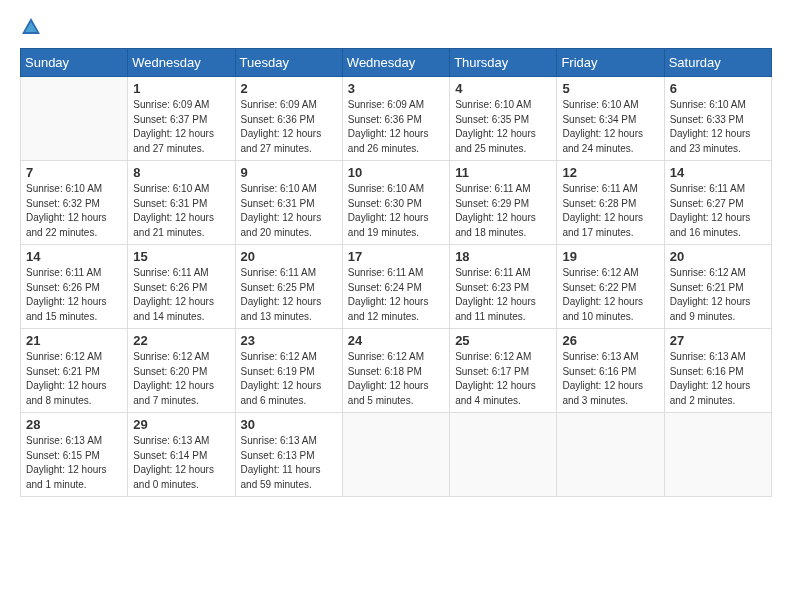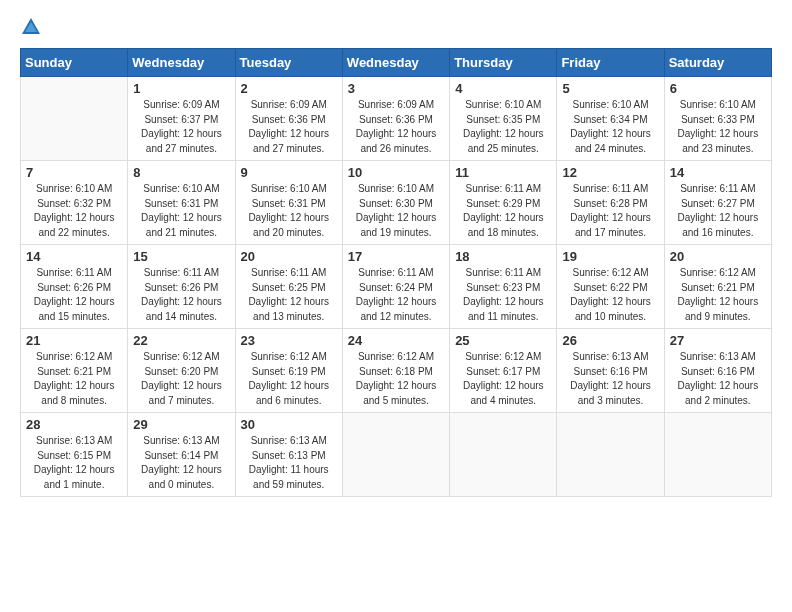--- a/index.html
+++ b/index.html
@@ -39,21 +39,21 @@
     }
     .calendar {
       width: 100%;
       border-collapse: collapse;
       border: 1px solid #ccc;
     }
     .calendar th {
       background-color: #2a6db5;
       color: #fff;
       font-size: 13px;
-      font-weight: bold;
+      font-weight: normal;
       padding: 6px 4px;
       text-align: left;
       border: 1px solid #1f5a9a;
     }
     .calendar td {
       vertical-align: top;
       padding: 4px 5px;
       border: 1px solid #ddd;
       font-size: 10.5px;
       color: #333;
@@ -63,21 +63,20 @@
     .day-num {
       font-size: 13px;
       font-weight: bold;
       display: block;
       margin-bottom: 2px;
     }
     .day-info {
       font-size: 10px;
       line-height: 1.45;
       color: #333;
-      text-align: center;
     }
     .empty-cell {
       background: #f9f9f9;
     }
   </style>
 </head>
 <body>
 
 <div class="header">
   <div class="logo">

